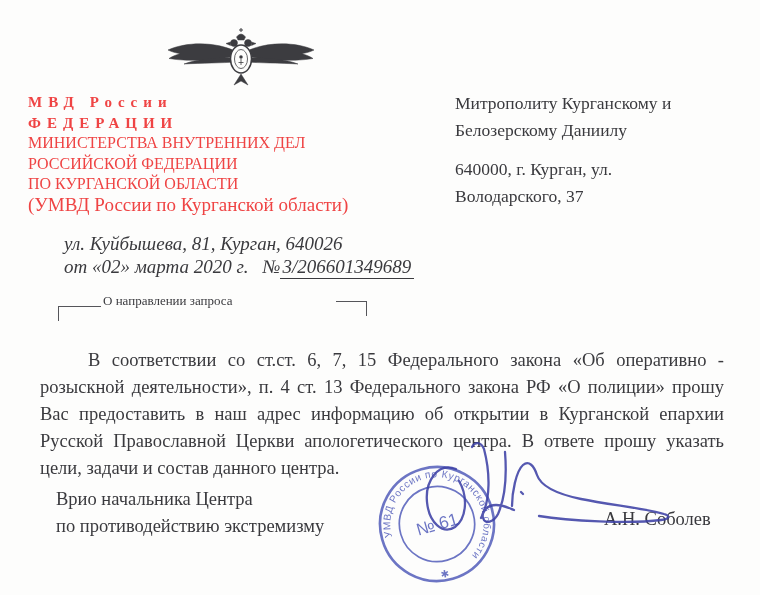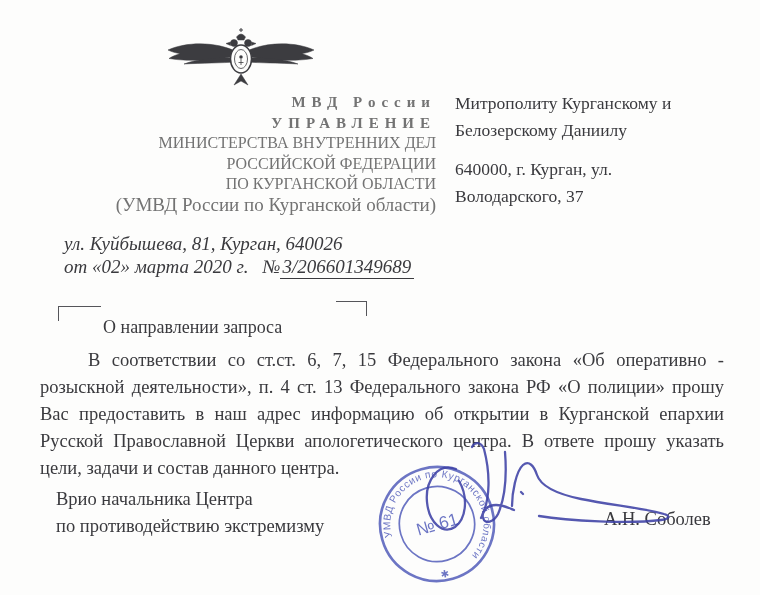--- a/index.html
+++ b/index.html
@@ -11,38 +11,38 @@
     background:#fdfdfc;
     overflow:hidden;
     font-family:"Liberation Serif","DejaVu Serif",serif;
     color:#3a3a3e;
   }
   
   .emblem{position:absolute;left:166px;top:26px;width:150px;height:64px;}
   
   .letterhead{
     position:absolute;left:28px;top:92px;width:408px;
-    text-align:right;line-height:20.5px;color:#737373;
+    text-align:left;line-height:20.5px;color:#ef4444;
   }
   .lh-line{white-space:nowrap;}
   .lh-bold{font-weight:normal;font-size:16px;}
   .lh-spaced{font-weight:bold;font-size:15px;letter-spacing:6px;}
   .lh-paren{font-size:19px;font-weight:normal;}
   
   .address{position:absolute;left:64px;top:232px;font-size:19px;line-height:23px;white-space:nowrap;font-style:italic;}
   .ref-line .num-label{margin-left:14px;}
   .underlined{border-bottom:1.2px solid #3a3a3e;padding:0 3px 1px 2px;}
   
   .recipient{position:absolute;left:455px;top:90px;font-size:17.5px;line-height:27px;}
   .recipient .gap{margin-top:12px;}
   
   .corner{position:absolute;height:14px;}
   .corner-left{left:58px;top:306px;width:42px;border-top:1.6px solid #55555a;border-left:1.6px solid #55555a;}
   .corner-right{left:336px;top:301px;width:30px;border-top:1.6px solid #55555a;border-right:1.6px solid #55555a;}
-  .subject-text{position:absolute;left:103px;top:317px;font-size:18px;white-space:nowrap;}
+  .subject-text{position:absolute;left:103px;top:293px;font-size:13px;white-space:nowrap;}
   
   .body-par{
     position:absolute;left:40px;top:347px;width:684px;margin:0;
     font-size:18.5px;line-height:27px;text-align:justify;text-indent:48px;
   }
   
   .sig-title{position:absolute;left:56px;top:486px;font-size:18.5px;line-height:27px;white-space:nowrap;}
   .sig-name{position:absolute;left:604px;top:509px;font-size:18.5px;white-space:nowrap;}
   
   .stamp{position:absolute;left:376px;top:463px;width:122px;height:122px;
@@ -76,21 +76,21 @@
     </g>
 
     <ellipse cx="150" cy="66" rx="21" ry="28" fill="#fdfdfc" stroke="#3c3c40" stroke-width="3"></ellipse>
     <ellipse cx="150" cy="66" rx="13" ry="19" fill="none" stroke="#3c3c40" stroke-width="1.6"></ellipse>
     <circle cx="150" cy="62" r="3.5" fill="#3c3c40"></circle>
     <path d="M150,66 l0,12 m-5,-5 l10,0" stroke="#3c3c40" stroke-width="1.6" fill="none"></path>
   </svg>
 
   <div class="letterhead">
     <div class="lh-line lh-spaced">МВД России</div>
-    <div class="lh-line lh-spaced">УПРАВЛЕНИЕ</div>
+    <div class="lh-line lh-spaced">ФЕДЕРАЦИИ</div>
     <div class="lh-line lh-bold">МИНИСТЕРСТВА ВНУТРЕННИХ ДЕЛ</div>
     <div class="lh-line lh-bold">РОССИЙСКОЙ ФЕДЕРАЦИИ</div>
     <div class="lh-line lh-bold">ПО КУРГАНСКОЙ ОБЛАСТИ</div>
     <div class="lh-line lh-paren">(УМВД России по Курганской области)</div>
   </div>
 
   <div class="address">
     <div>ул. Куйбышева, 81,  Курган, 640026</div>
     <div class="ref-line">
       <span>от «02» марта 2020 г.</span><span class="num-label">№</span><span class="underlined">3/206601349689</span>

